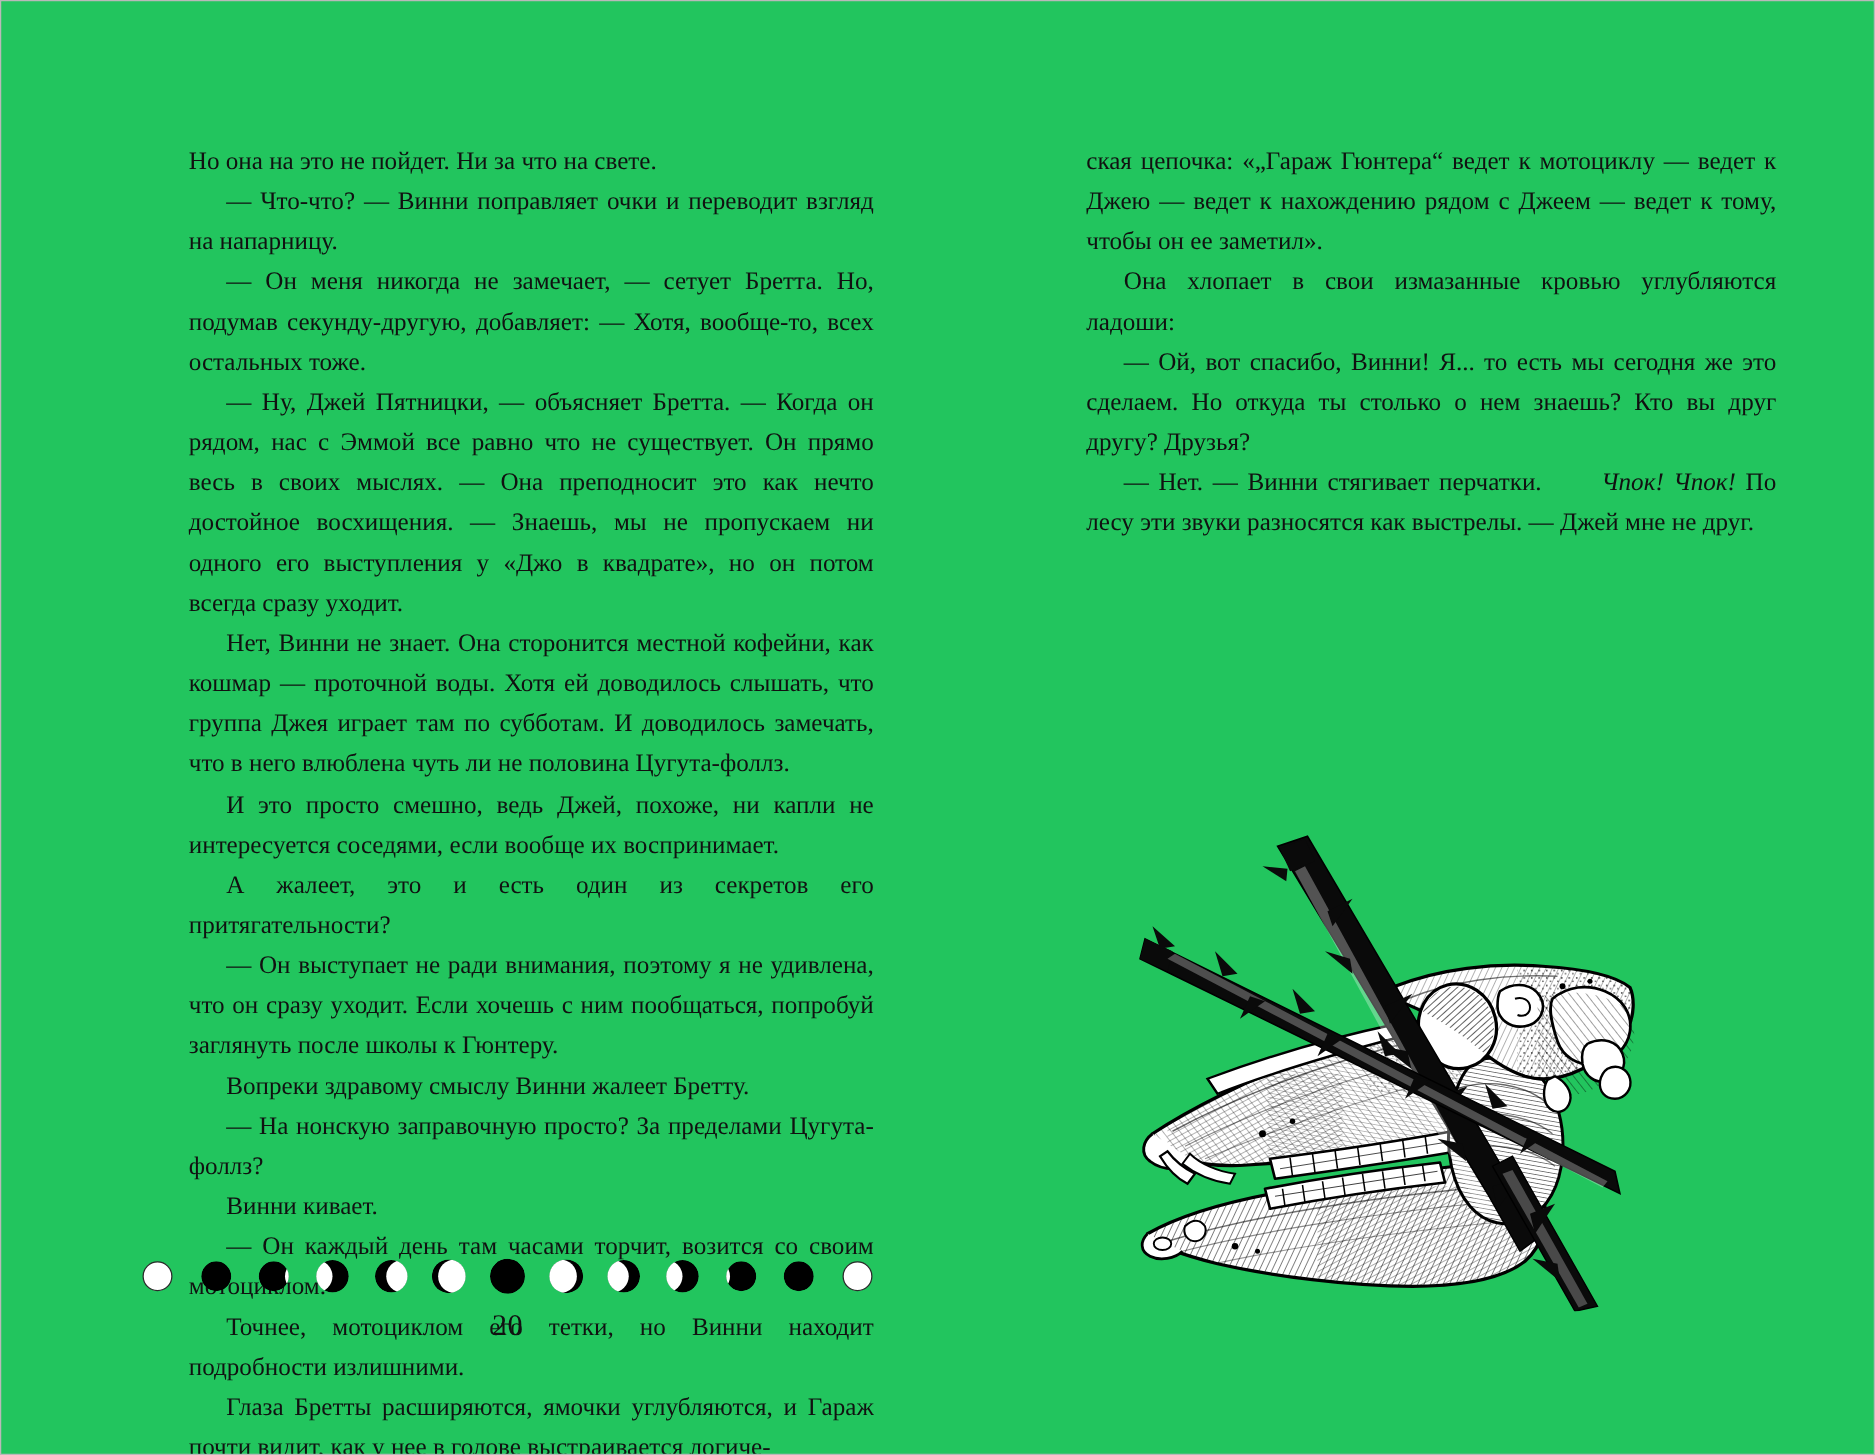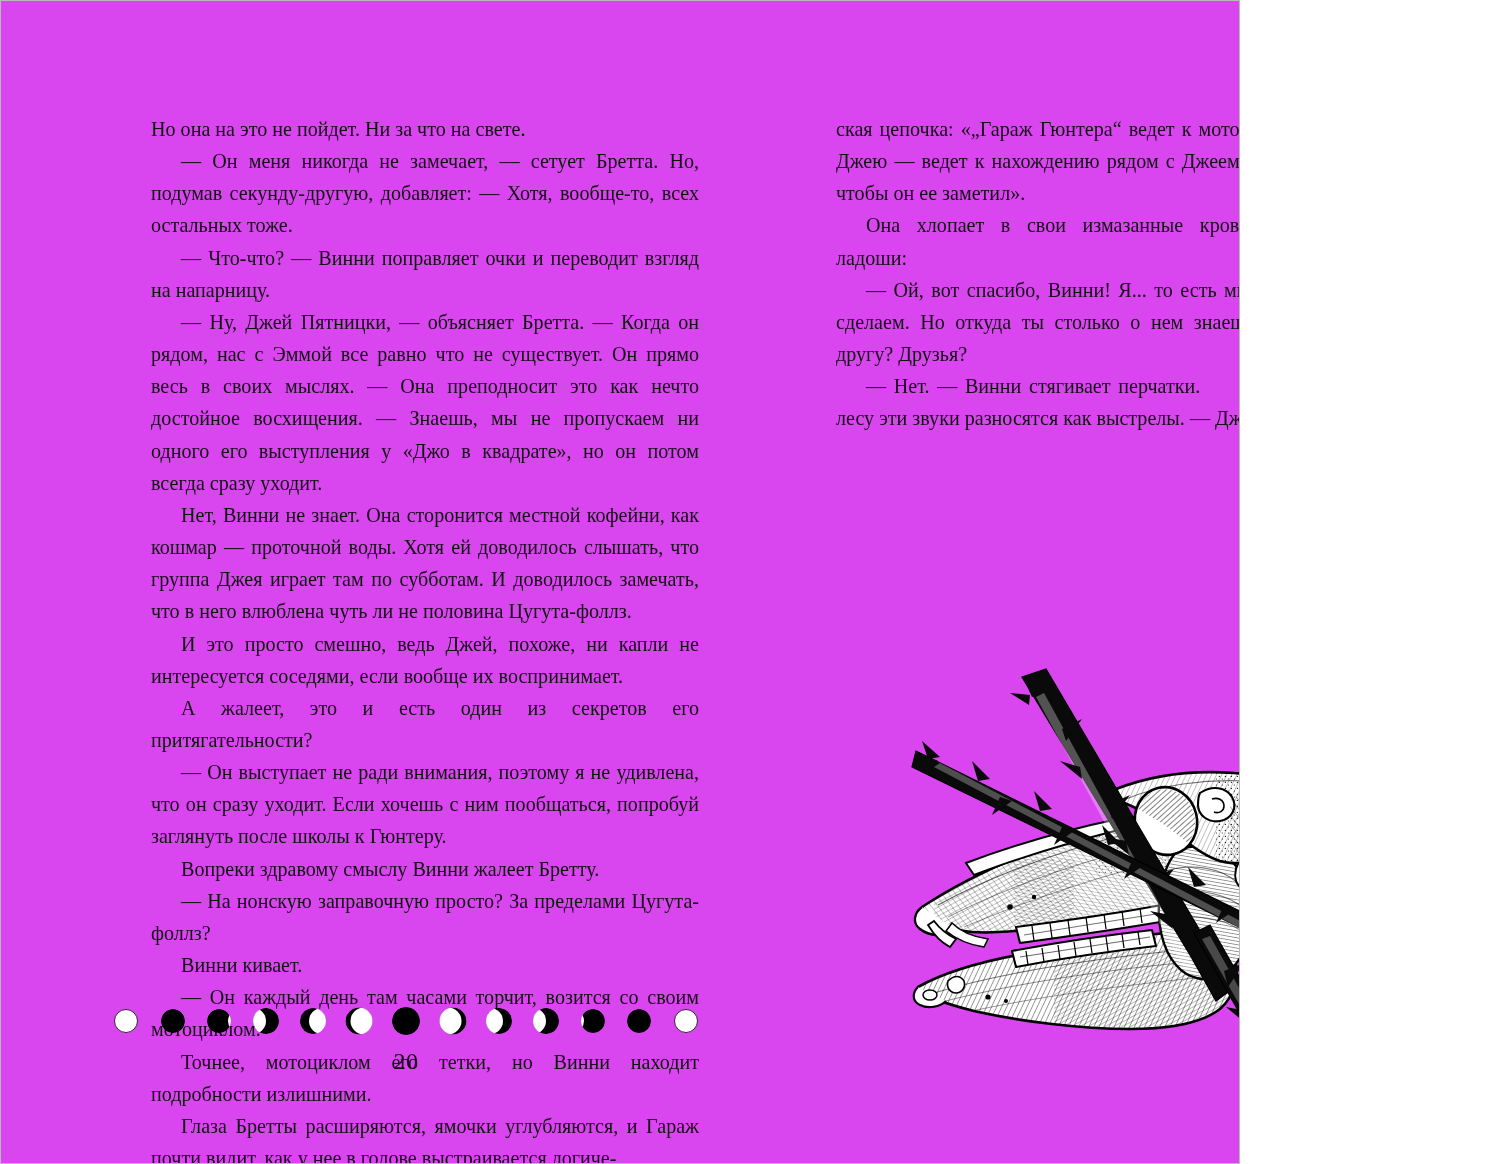--- a/index.html
+++ b/index.html
@@ -3,44 +3,44 @@
 <meta charset="utf-8">
 <title>Book Page Spread</title>
 <style>
   html, body {
     margin: 0;
     padding: 0;
     background: #ffffff;
   }
   #page {
     position: relative;
-    width: 1240px;
+    width: 1500px;
     height: 1164px;
-    background: #d946ef;
+    background: #22c55e;
     border: 1px solid #b9b9b9;
     box-sizing: border-box;
     overflow: hidden;
     font-family: "Liberation Serif", "DejaVu Serif", serif;
     color: #111111;
   }
 
   
   .column {
     position: absolute;
     top: 112px;
     width: 548px;
     text-align: justify;
     text-justify: inter-word;
     font-size: 20.1px;
     line-height: 32.15px;
     hyphens: manual;
     -webkit-hyphens: manual;
   }
   #col-left  { left: 150px; }
-  #col-right { left: 835px; width: 552px; }
+  #col-right { left: 868px; width: 552px; }
 
   .para {
     margin: 0;
     text-indent: 30px;
     text-align: justify;
   }
   .para.noindent { text-indent: 0; }
   .para em { font-style: italic; margin-left: 40px; }
 
   
@@ -107,22 +107,22 @@
   }
   #illustration svg { display: block; width: 100%; height: 100%; }
 </style>
 </head>
 <body>
 
 <div id="page">
 
   <div class="column" id="col-left">
       <p class="para noindent">Но она на это не пойдет. Ни за что на свете.</p>
+      <p class="para">— Что-что? — Винни поправляет очки и переводит взгляд на напарницу.</p>
       <p class="para">— Он меня никогда не замечает, — сетует Бретта. Но, подумав секунду-другую, добавляет: — Хотя, вообще-то, всех остальных тоже.</p>
-      <p class="para">— Что-что? — Винни поправляет очки и переводит взгляд на напарницу.</p>
       <p class="para">— Ну, Джей Пятницки, — объясняет Бретта. — Когда он рядом, нас с Эммой все равно что не существует. Он прямо весь в своих мыслях. — Она преподносит это как нечто достойное восхищения. — Знаешь, мы не пропускаем ни одного его выступления у «Джо в квадрате», но он потом всегда сразу уходит.</p>
       <p class="para">Нет, Винни не знает. Она сторонится местной кофейни, как кошмар — проточной воды. Хотя ей доводилось слышать, что группа Джея играет там по субботам. И доводилось замечать, что в него влюблена чуть ли не половина Цугута-фоллз.</p>
       <p class="para">И это просто смешно, ведь Джей, похоже, ни капли не интересуется соседями, если вообще их воспринимает.</p>
       <p class="para">А жалеет, это и есть один из секретов его притягательности?</p>
       <p class="para">— Он выступает не ради внимания, поэтому я не удивлена, что он сразу уходит. Если хочешь с ним пообщаться, попробуй заглянуть после школы к Гюнтеру.</p>
       <p class="para">Вопреки здравому смыслу Винни жалеет Бретту.</p>
       <p class="para">— На нонскую заправочную просто? За пределами Цугута-фоллз?</p>
       <p class="para">Винни кивает.</p>
       <p class="para">— Он каждый день там часами торчит, возится со своим мотоциклом.</p>
       <p class="para">Точнее, мотоциклом его тетки, но Винни находит подробности излишними.</p>

